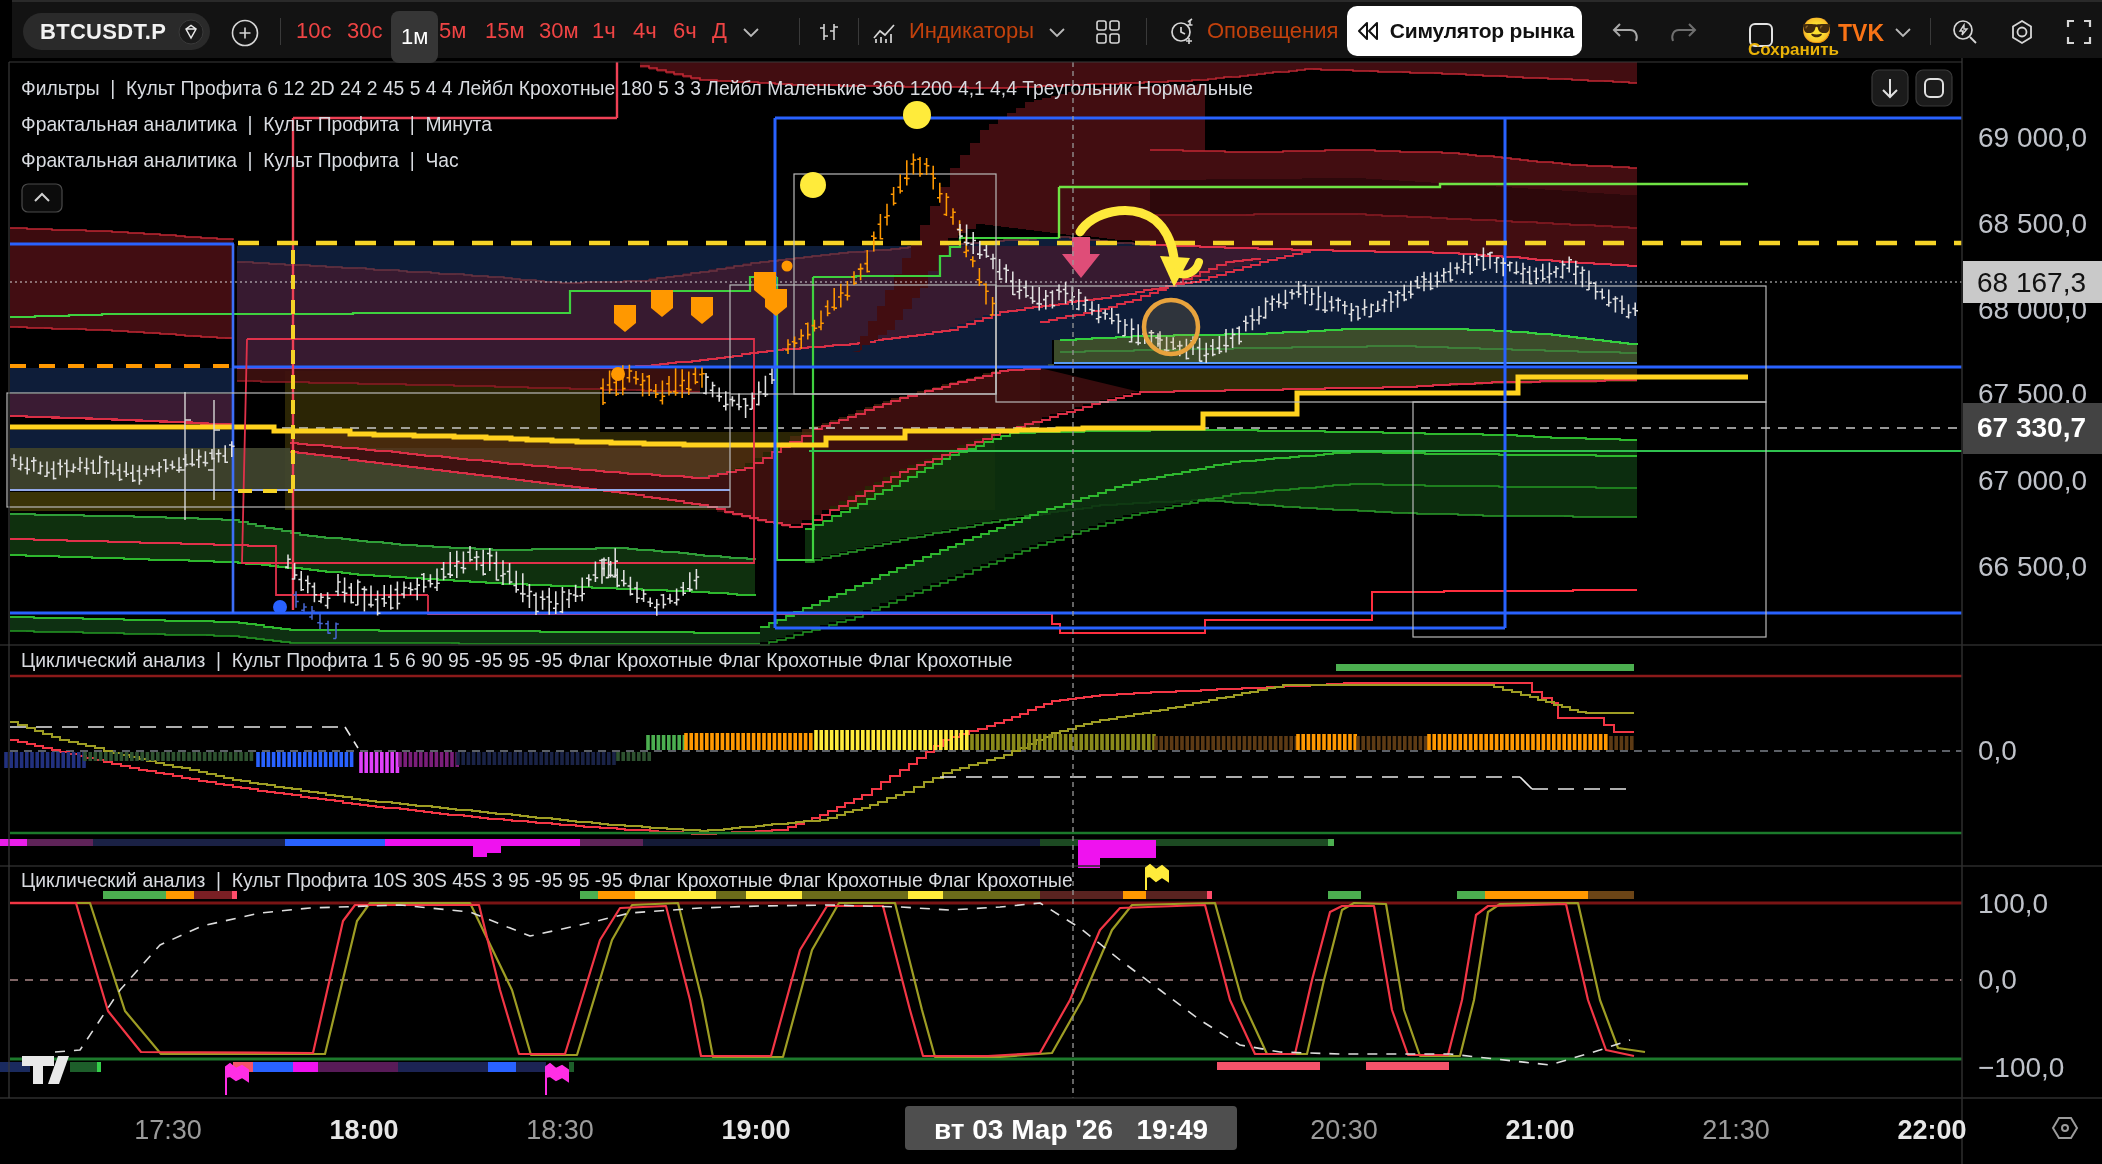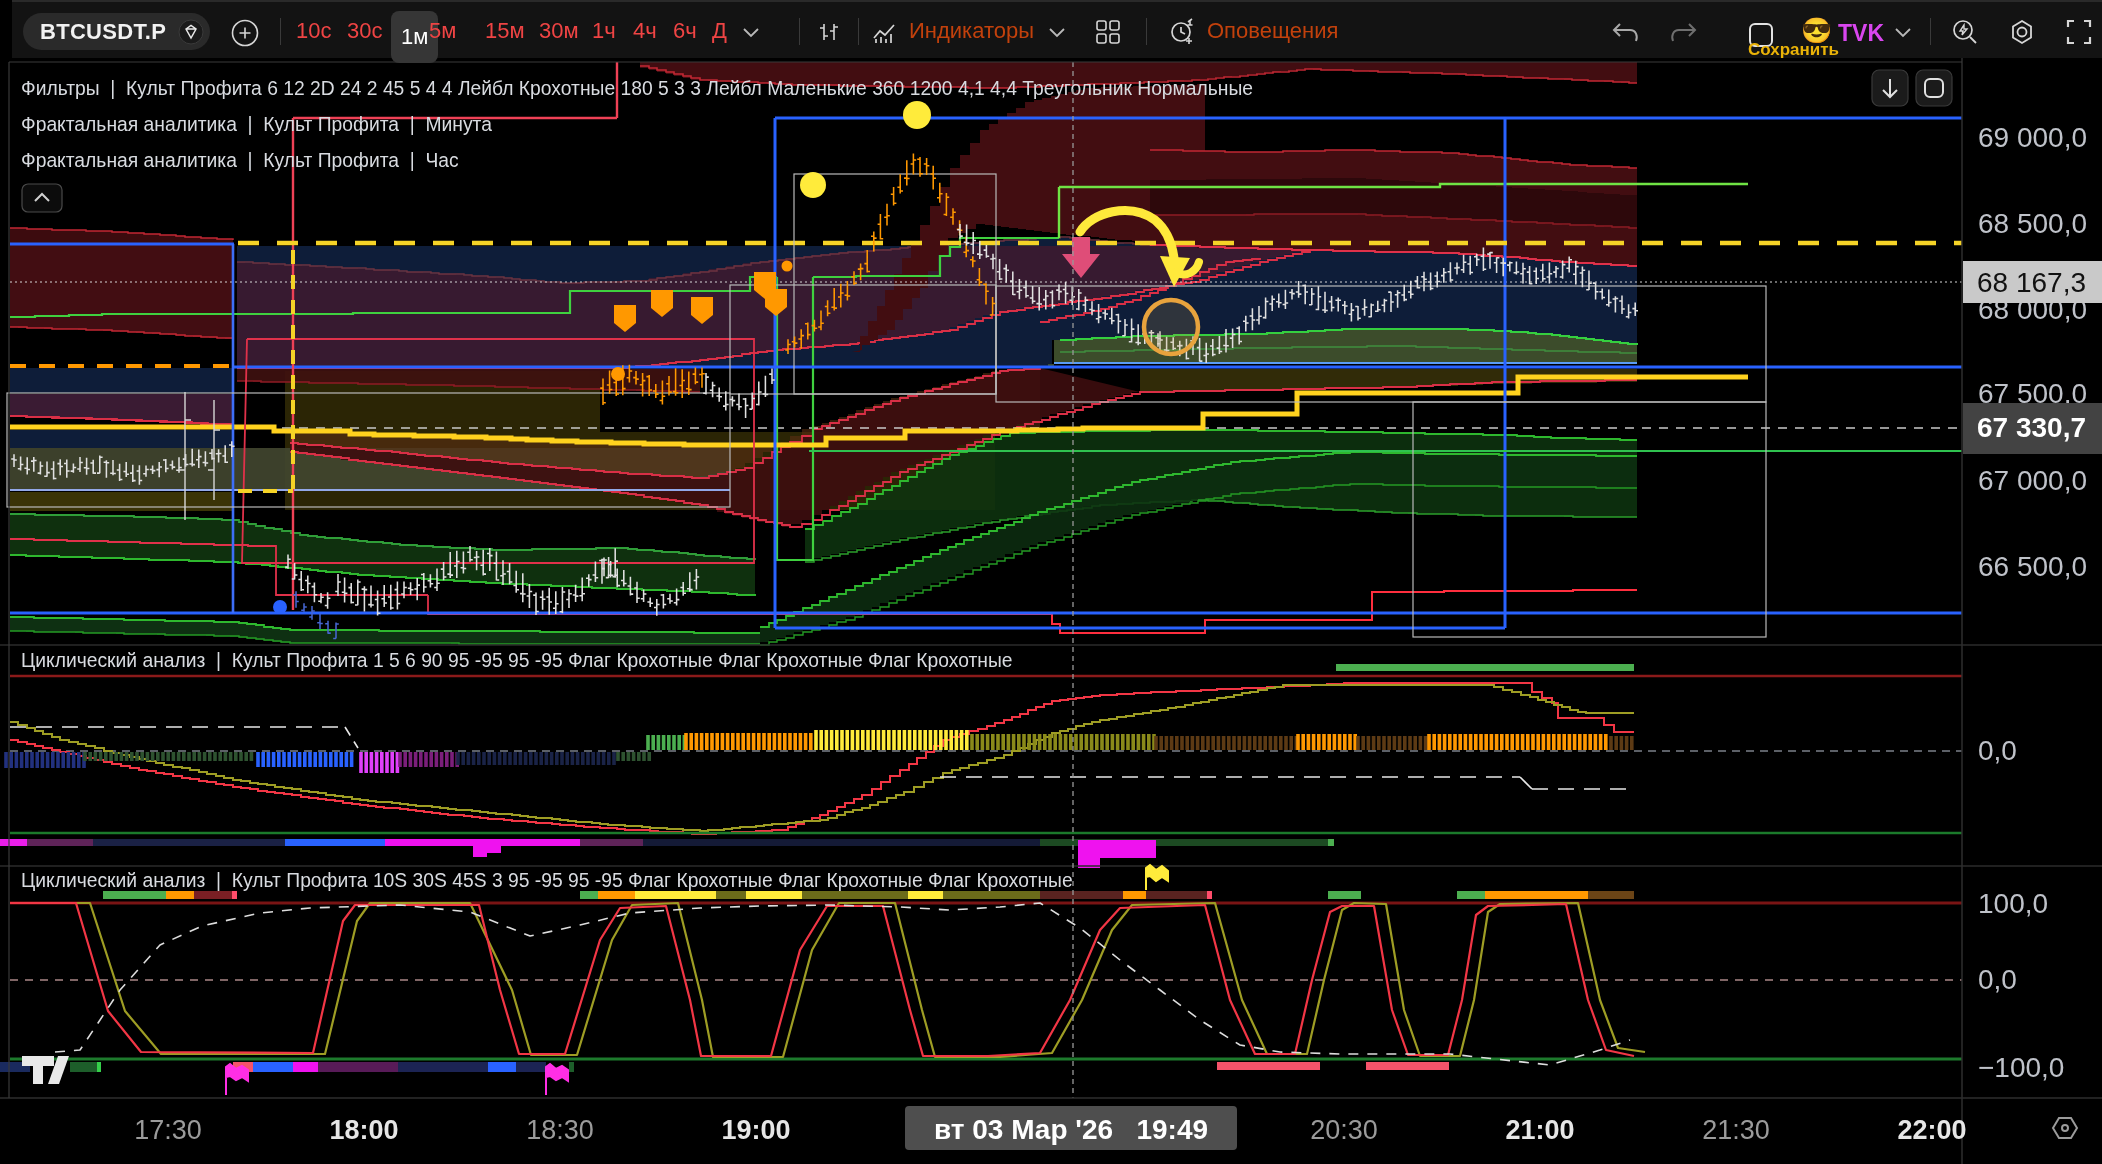--- a/index.html
+++ b/index.html
@@ -13,21 +13,21 @@
 #tb .vsep { position:absolute; top:16px; width:1px; height:27px; background:#3a3a3a; }
 #tb .tf { position:absolute; top:16px; color:#ef4444; font-size:22px; }
 #tb .tfsel { position:absolute; top:9px; color:#fff; font-size:22px; background:#363636;
   border-radius:8px; padding:13px 10px; }
 #tb .tb-label { position:absolute; top:16px; color:#c2410c; font-size:22px; }
 #tb .ic { position:absolute; }
 #simbtn { position:absolute; left:1335px; top:4px; width:235px; height:50px; background:#fff;
   border-radius:10px; color:#111; font-size:21px; font-weight:bold; display:flex;
   align-items:center; justify-content:center; letter-spacing:-0.2px; }
 #avatar { position:absolute; left:1789px; top:14px; font-size:25px; }
-#tvk { position:absolute; left:1826px; top:18px; color:#d946ef; font-size:23px; font-weight:bold; }
+#tvk { position:absolute; left:1826px; top:18px; color:#f97316; font-size:23px; font-weight:bold; }
 #save { position:absolute; left:1736px; top:38px; color:#eab308; font-size:17px;font-weight:bold; }
 #chart { position:absolute; left:0; top:0; }
 </style></head>
 <body>
 <svg id="chart" width="2102" height="1164" viewBox="0 0 2102 1164">
 <rect x="0" y="58" width="2102" height="1106" fill="#000000"></rect>
 <path d="M10 228 L18 228 L18 228 L27 228 L27 229 L35 229 L35 229 L44 229 L44 229 L52 229 L52 230 L61 230 L61 230 L69 230 L69 230 L78 230 L78 230 L86 230 L86 231 L95 231 L95 231 L103 231 L103 231 L112 231 L112 232 L120 232 L120 232 L128 232 L128 233 L136 233 L136 233 L144 233 L144 234 L152 234 L152 234 L160 234 L160 235 L168 235 L168 235 L176 235 L176 236 L185 236 L185 237 L193 237 L193 237 L201 237 L201 238 L209 238 L209 238 L217 238 L217 239 L225 239 L225 239 L233 239 L233 240 L233 244 L225 244 L225 244 L216 244 L216 244 L208 244 L208 244 L200 244 L200 244 L192 244 L192 244 L183 244 L183 244 L175 244 L175 244 L167 244 L167 244 L159 244 L159 244 L150 244 L150 244 L142 244 L142 244 L134 244 L134 244 L126 244 L126 244 L117 244 L117 244 L109 244 L109 244 L101 244 L101 244 L93 244 L93 244 L84 244 L84 244 L76 244 L76 244 L68 244 L68 244 L60 244 L60 244 L51 244 L51 244 L43 244 L43 244 L35 244 L35 244 L27 244 L27 244 L18 244 L18 244 L10 244 L10 244 Z" fill="#3c0b0e" fill-opacity="1.0"></path>
 <path d="M10 228 L18 228 L18 228 L27 228 L27 229 L35 229 L35 229 L44 229 L44 229 L52 229 L52 230 L61 230 L61 230 L69 230 L69 230 L78 230 L78 230 L86 230 L86 231 L95 231 L95 231 L103 231 L103 231 L112 231 L112 232 L120 232 L120 232 L128 232 L128 233 L136 233 L136 233 L144 233 L144 234 L152 234 L152 234 L160 234 L160 235 L168 235 L168 235 L176 235 L176 236 L185 236 L185 237 L193 237 L193 237 L201 237 L201 238 L209 238 L209 238 L217 238 L217 239 L225 239 L225 239 L233 239 L233 240" fill="none" stroke="#c22733" stroke-width="1.5" stroke-opacity="1.0"></path>
 <path d="M10 245 L18 245 L18 245 L27 245 L27 245 L35 245 L35 245 L43 245 L43 245 L51 245 L51 245 L60 245 L60 245 L68 245 L68 245 L76 245 L76 245 L84 245 L84 245 L93 245 L93 245 L101 245 L101 245 L109 245 L109 245 L117 245 L117 245 L126 245 L126 245 L134 245 L134 245 L142 245 L142 245 L150 245 L150 245 L159 245 L159 245 L167 245 L167 245 L175 245 L175 245 L183 245 L183 245 L192 245 L192 245 L200 245 L200 245 L208 245 L208 245 L216 245 L216 245 L225 245 L225 245 L233 245 L233 245 L233 339 L225 339 L225 338 L217 338 L217 338 L209 338 L209 337 L201 337 L201 337 L193 337 L193 336 L185 336 L185 336 L176 336 L176 335 L168 335 L168 334 L160 334 L160 334 L152 334 L152 333 L144 333 L144 333 L136 333 L136 332 L128 332 L128 332 L120 332 L120 331 L112 331 L112 331 L103 331 L103 330 L95 330 L95 330 L86 330 L86 330 L78 330 L78 329 L69 329 L69 329 L61 329 L61 329 L52 329 L52 329 L44 329 L44 328 L35 328 L35 328 L27 328 L27 328 L18 328 L18 327 L10 327 L10 327 Z" fill="#420d12" fill-opacity="1.0"></path>
 <path d="M10 327 L18 327 L18 327 L27 327 L27 328 L35 328 L35 328 L44 328 L44 328 L52 328 L52 329 L61 329 L61 329 L69 329 L69 329 L78 329 L78 329 L86 329 L86 330 L95 330 L95 330 L103 330 L103 330 L112 330 L112 331 L120 331 L120 331 L128 331 L128 332 L136 332 L136 332 L144 332 L144 333 L152 333 L152 333 L160 333 L160 334 L168 334 L168 334 L176 334 L176 335 L185 335 L185 336 L193 336 L193 336 L201 336 L201 337 L209 337 L209 337 L217 337 L217 338 L225 338 L225 338 L233 338 L233 339" fill="none" stroke="#c22733" stroke-width="1.5" stroke-opacity="1.0"></path>
@@ -276,21 +276,21 @@
       </span>
   </div>
   <svg class="ic" style="left:219px;top:17px" width="28" height="28" viewBox="0 0 28 28">
       <circle cx="14" cy="14" r="12.5" fill="none" stroke="#d6d6d6" stroke-width="1.6"></circle>
       <path d="M14 8.5 L14 19.5 M8.5 14 L19.5 14" stroke="#d6d6d6" stroke-width="1.6"></path>
     </svg>
   <div class="vsep" style="left:268px"></div>
   <span class="tf" style="left:284px">10с</span>
   <span class="tf" style="left:335px">30с</span>
   <span class="tfsel" style="left:379px">1м</span>
-  <span class="tf" style="left:417px">5м</span>
+  <span class="tf" style="left:427px">5м</span>
   <span class="tf" style="left:473px">15м</span>
   <span class="tf" style="left:527px">30м</span>
   <span class="tf" style="left:580px">1ч</span>
   <span class="tf" style="left:621px">4ч</span>
   <span class="tf" style="left:661px">6ч</span>
   <span class="tf" style="left:700px">Д</span>
   <svg class="ic" style="left:730px;top:24px" width="18" height="12" viewBox="0 0 18 12">
       <path d="M2 3 L9 10 L16 3" fill="none" stroke="#b9b9b9" stroke-width="1.8"></path>
     </svg>
   <div class="vsep" style="left:787px"></div>
@@ -313,20 +313,23 @@
       <rect x="16" y="16" width="9" height="9" rx="2" fill="none" stroke="#d6d6d6" stroke-width="1.6"></rect>
     </svg>
   <div class="vsep" style="left:1134px"></div>
   <svg class="ic" style="left:1155px;top:15px" width="30" height="30" viewBox="0 0 30 30">
       <circle cx="14" cy="15" r="9" fill="none" stroke="#d6d6d6" stroke-width="1.7"></circle>
       <path d="M14 10 L14 15 L18 17" fill="none" stroke="#d6d6d6" stroke-width="1.7"></path>
       <path d="M21 5 L25 2 M23 3.2 L23 8 M20.5 8 L25.5 8" stroke="#d6d6d6" stroke-width="1.6"></path>
       <path d="M22 21 L22 27 M19 24 L25 24" stroke="#d6d6d6" stroke-width="1.6"></path>
     </svg>
   <span class="tb-label" style="left:1195px">Оповещения</span>
+  <div id="simbtn"><svg width="26" height="22" viewBox="0 0 26 22" style="margin-right:9px">
+        <path d="M12 3 L4 11 L12 19 Z M22 3 L14 11 L22 19 Z" fill="none" stroke="#111" stroke-width="2" stroke-linejoin="round"></path>
+      </svg>Симулятор рынка</div>
   <svg class="ic" style="left:1598px;top:18px" width="32" height="26" viewBox="0 0 32 26">
       <path d="M10 4 L4 10 L10 16 M4 10 L20 10 C26 10 28 16 26 21" fill="none" stroke="#a9a9a9" stroke-width="2"></path>
     </svg>
   <svg class="ic" style="left:1655px;top:18px" width="32" height="26" viewBox="0 0 32 26">
       <path d="M22 4 L28 10 L22 16 M28 10 L12 10 C6 10 4 16 6 21" fill="none" stroke="#6f6f6f" stroke-width="2"></path>
     </svg>
   <svg class="ic" style="left:1734px;top:18px" width="30" height="30" viewBox="0 0 30 30">
       <rect x="4" y="4" width="22" height="22" rx="5" fill="none" stroke="#e2e2e2" stroke-width="2"></rect>
     </svg>
   <div id="avatar">😎</div>

